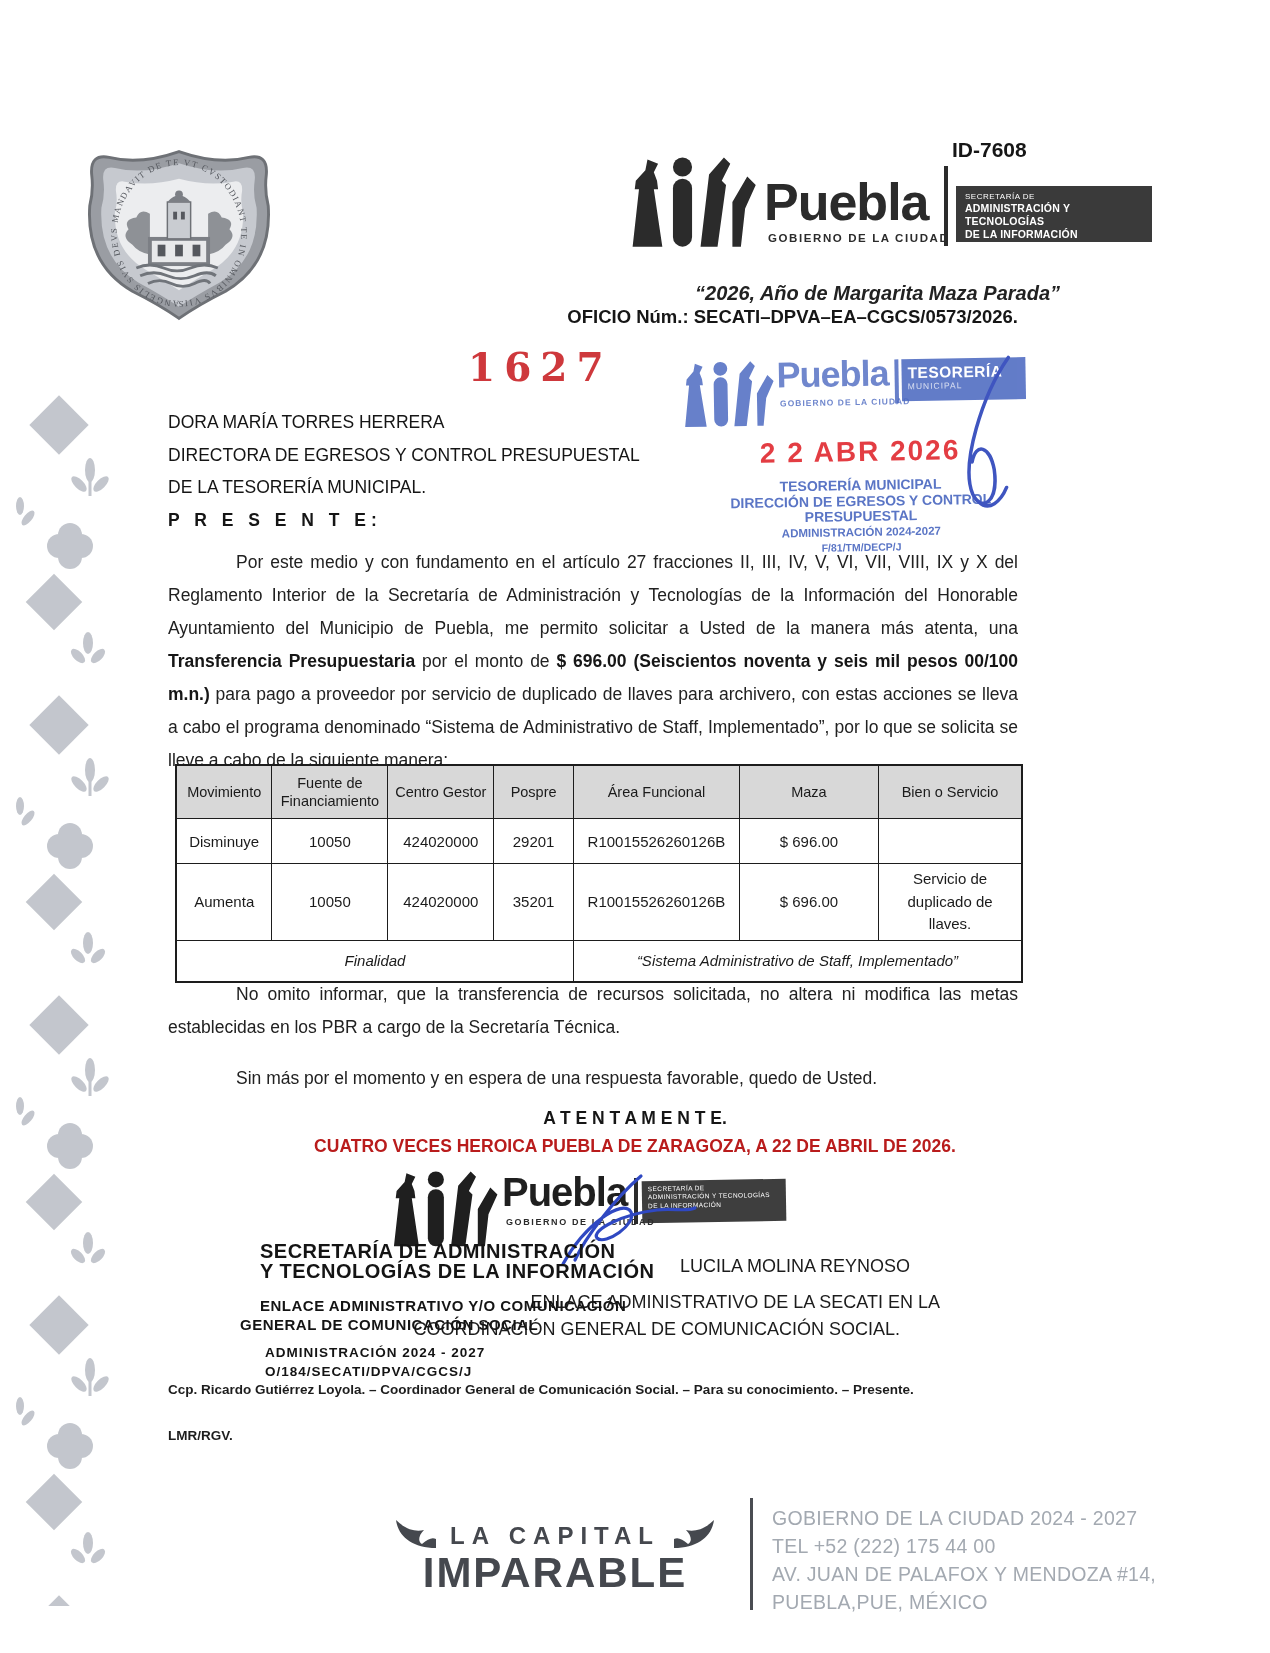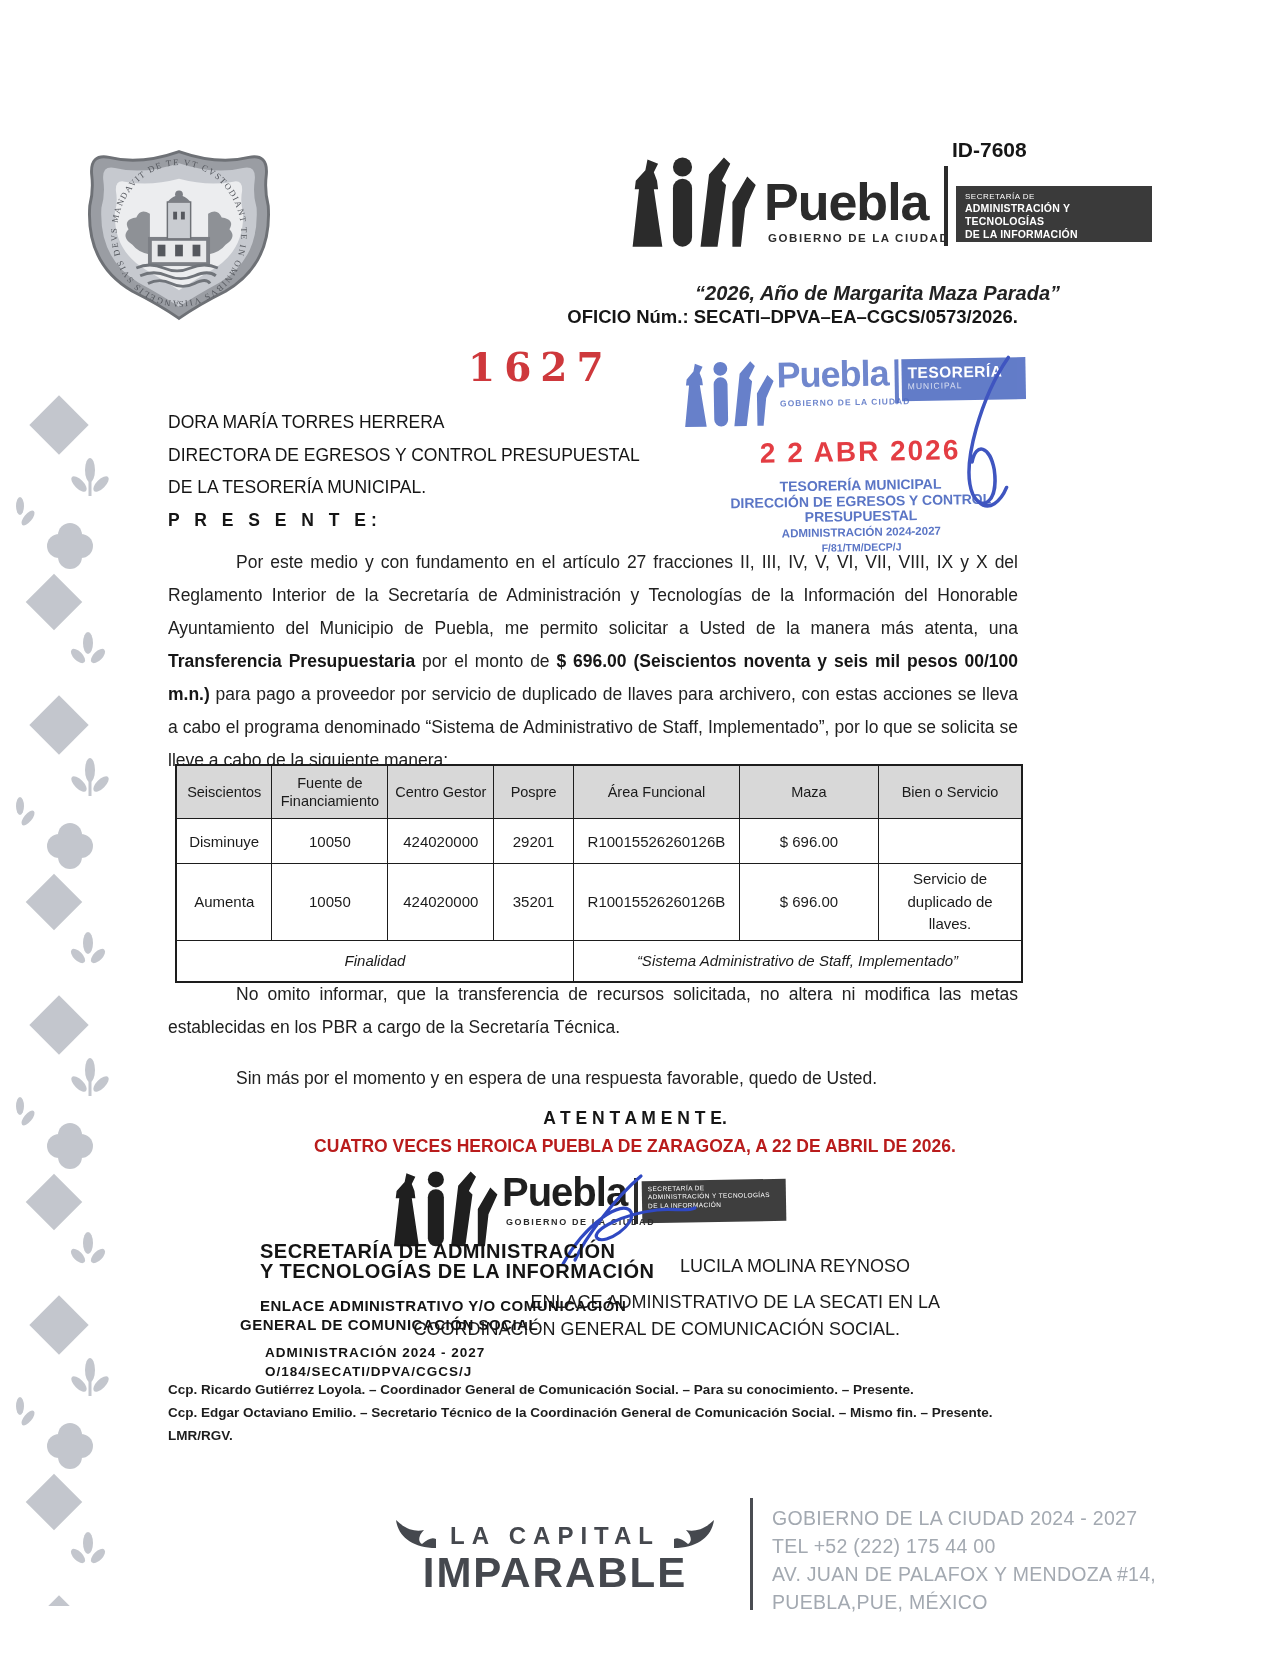--- a/index.html
+++ b/index.html
@@ -214,21 +214,21 @@
       <col style="width:96px">
         <col style="width:116px">
         <col style="width:106px">
         <col style="width:80px">
       <col style="width:166px">
         <col style="width:140px">
         <col style="width:144px">
     </colgroup>
     <tbody>
         <tr>
-      <th>Seiscientos</th>
+      <th>Movimiento</th>
       <th>Fuente de Financiamiento</th>
       <th>Centro Gestor</th>
       <th>Pospre</th>
       <th>Área Funcional</th>
       <th>Maza</th>
       <th>Bien o Servicio</th>
     </tr>
     <tr class="r1">
       <td>Disminuye</td>
       <td>10050</td>
@@ -278,21 +278,20 @@
   <div class="printedline" style="left:310px;top:1256px;width:600px">LUCILA MOLINA REYNOSO</div>
   <div class="stampline st-big" style="left:260px;top:1260px;width:600px">Y TECNOLOGÍAS DE LA INFORMACIÓN</div>
   <div class="printedline" style="left:340px;top:1292px;width:600px">ENLACE ADMINISTRATIVO DE LA SECATI EN LA</div>
   <div class="stampline st-mid" style="left:260px;top:1297px;width:600px">ENLACE ADMINISTRATIVO Y/O COMUNICACIÓN</div>
   <div class="printedline" style="left:300px;top:1319px;width:600px">COORDINACIÓN GENERAL DE COMUNICACIÓN SOCIAL.</div>
   <div class="stampline st-mid" style="left:240px;top:1316px;width:600px">GENERAL DE COMUNICACIÓN SOCIAL</div>
   <div class="stampline st-sm" style="left:265px;top:1345px;width:600px">ADMINISTRACIÓN 2024 - 2027</div>
   <div class="stampline st-sm" style="left:265px;top:1364px;width:600px">O/184/SECATI/DPVA/CGCS/J</div>
 
   <div class="abs cc" style="top:1382px">Ccp. Ricardo Gutiérrez Loyola. – Coordinador General de Comunicación Social. – Para su conocimiento. – Presente.</div>
-  <div class="abs cc" style="top:1405px">Ccp. Edgar Octaviano Emilio. – Secretario Técnico de la Coordinación General de Comunicación Social. – Mismo fin. – Presente.</div>
   <div class="abs cc" style="top:1428px">LMR/RGV.</div>
 
   <svg class="wing" style="left:392px;top:1516px" viewBox="0 0 46 36">
     <path d="M44,32 C20,32 6,20 4,4 C14,14 24,16 32,14 C26,20 26,26 30,28 C36,23 40,21 44,23 Z" fill="currentColor"></path>
   </svg>
   <svg class="wing" style="left:672px;top:1516px" viewBox="0 0 46 36">
     <g transform="scale(-1,1) translate(-46,0)">
       <path d="M44,32 C20,32 6,20 4,4 C14,14 24,16 32,14 C26,20 26,26 30,28 C36,23 40,21 44,23 Z" fill="currentColor"></path>
     </g>
   </svg>

